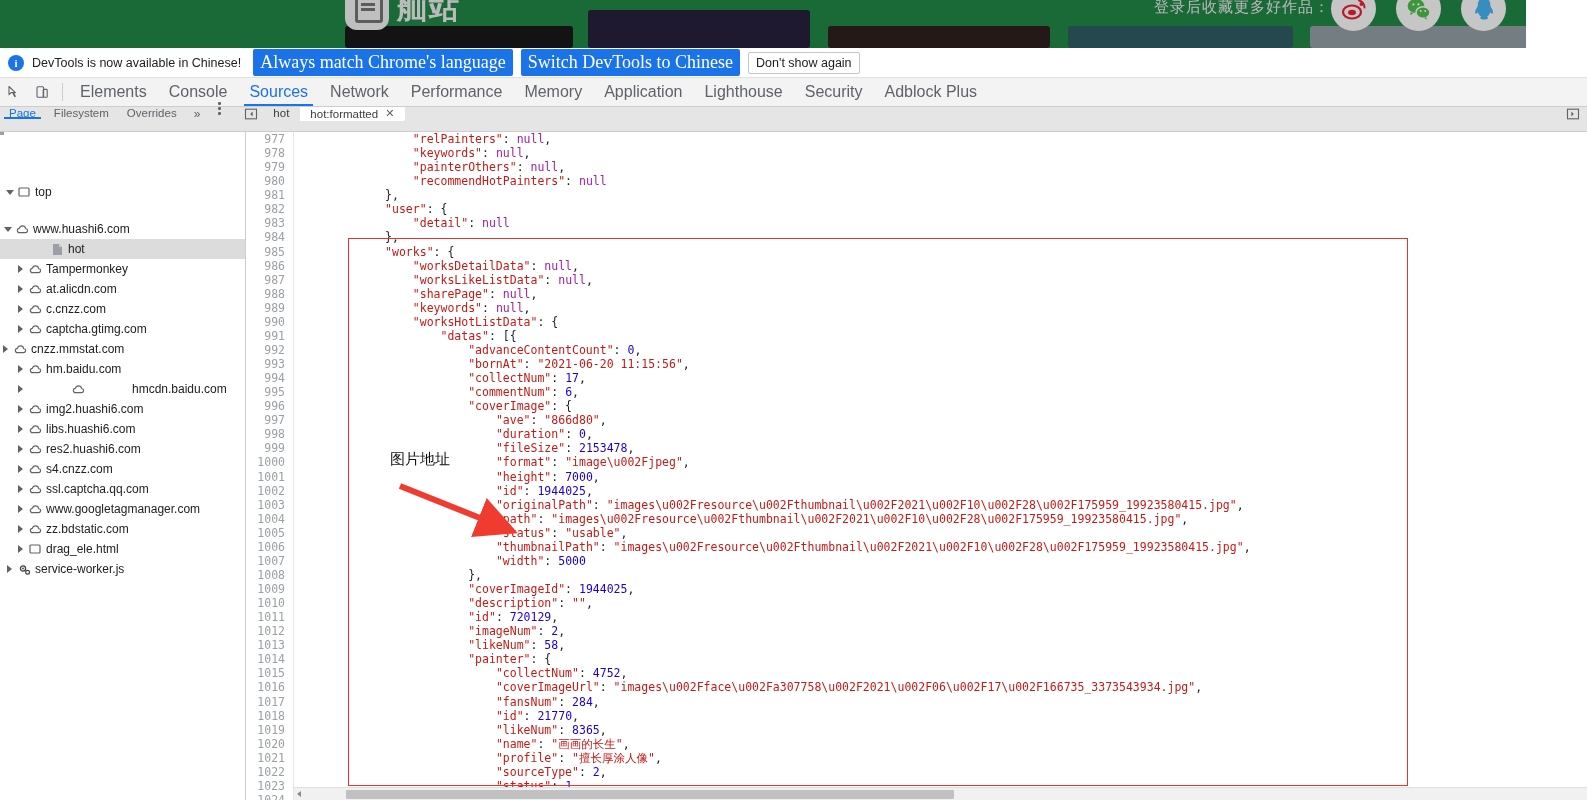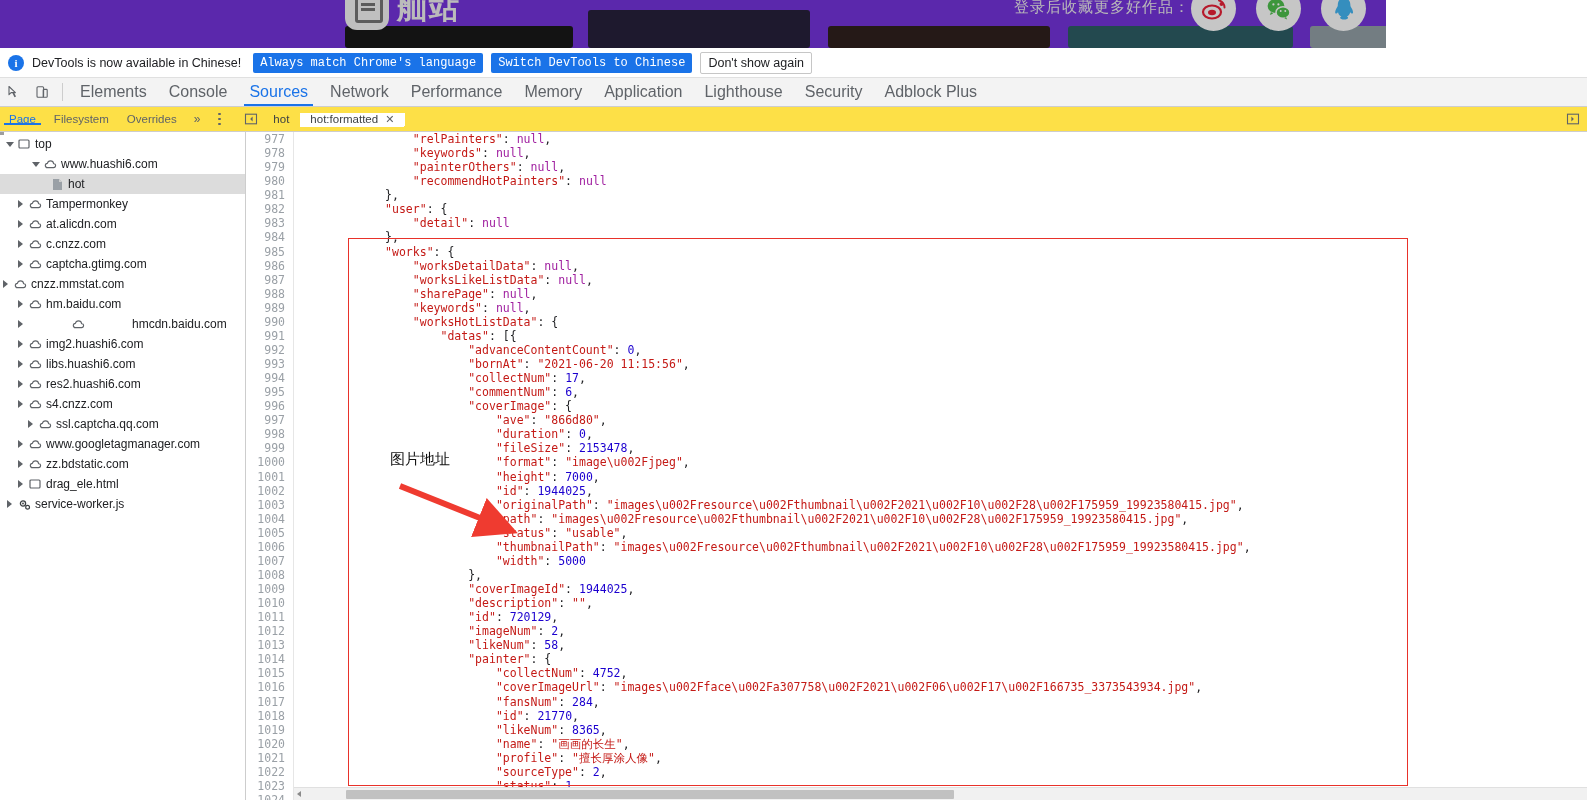--- a/index.html
+++ b/index.html
@@ -6,22 +6,22 @@
   html, body {
     margin: 0; padding: 0;
     width: 1587px; height: 800px;
     overflow: hidden;
     background: #ffffff;
     font-family: "Liberation Sans", sans-serif;
   }
 
   
   #page-strip {
-    position: absolute; left: 0; top: 0; width: 1386px; height: 48px;
-    background: #6d28d9; overflow: hidden;
+    position: absolute; left: 0; top: 0; width: 1526px; height: 48px;
+    background: #15803d; overflow: hidden;
   }
   #page-strip .dimmer { position:absolute; inset:0; background:rgba(40,40,40,0.25); }
   .site-logo {
     position: absolute; left: 345px; top: -14px;
     display: flex; align-items: center; gap: 8px;
   }
   .logo-mark {
     width: 44px; height: 44px; border-radius: 12px;
     background: #f2f2f2; position: relative;
   }
@@ -67,22 +67,22 @@
   }
   .info-icon {
     width:16px;height:16px;border-radius:50%;background:#1a73e8;
     color:#fff;font-size:11px;font-weight:bold;line-height:16px;
     text-align:center; font-family:"Liberation Serif", serif;
     flex: 0 0 16px;
   }
   .infobar .msg { font-size:12.5px; color:#202124; margin-right:4px; }
   .btn-blue {
     background:#1a73e8;color:#fff;border:none;border-radius:2px;
-    font-size:12px; padding:3px 7px; cursor:pointer;
-    font-family:Liberation Mono, monospace;
+    font-size:18px; padding:3px 7px; cursor:pointer;
+    font-family:Liberation Serif, serif;
   }
   .btn-plain {
     background:#fff;color:#202124;border:1px solid #c6c6c6;border-radius:2px;
     font-size:12.5px;padding:3px 7px;cursor:pointer;
     font-family:"Liberation Sans", sans-serif;
   }
 
   
   .tabstrip {
     height:29px;min-height:29px;background:#f3f3f3;
@@ -104,22 +104,22 @@
     content:"";position:absolute;left:6px;right:6px;bottom:0;height:2px;
     background:#1a73e8;
   }
   .tabstrip .spacer { flex:1; }
   .panel-toggle-right {
     width:28px;display:flex;align-items:center;justify-content:center;cursor:pointer;
   }
 
   
   .subbar {
-    height:25px;min-height:25px;background:#fde047;
-    border-bottom:1px solid #cdcdcd;display:flex;align-items:center;
+    height:25px;min-height:25px;background:#e5e5e5;
+    border-bottom:1px solid #cdcdcd;display:flex;align-items:flex-start;
   }
   .subtab {
     padding:0 9px;display:flex;align-items:center;font-size:11.5px;
     color:#5f6368;cursor:pointer;position:relative;white-space:nowrap;
   }
   .subtab.active{color:#1a73e8;}
   .subtab.active::after{
     content:"";position:absolute;left:4px;right:4px;bottom:0;height:2px;background:#1a73e8;
   }
   .chev { padding:0 8px;display:flex;align-items:center;color:#5f6368;font-size:12px;cursor:pointer;}
@@ -335,32 +335,32 @@
           <path d="M5.4 4.6L7.8 7l-2.4 2.4z" fill="#5f6368"></path>
         </svg>
     </div>
   </div>
 
   <div class="dt-body">
 
     <div class="navigator">
       <div class="vscroll-top"></div>
       <div id="tree-root">
-          <div class="tree-row" style="padding-left: 4px;">
+          <div class="tree-row" style="padding-left: 4px; margin-top: 48px;">
             <div class="tw open">
               <i></i>
             </div>
             <div class="t-icon">
               <svg width="12" height="12" viewBox="0 0 12 12">
                 <rect x="1" y="2" width="10" height="8" rx="1" fill="none" stroke="#5f6368" stroke-width="1.2"></rect>
               </svg>
             </div>
             <div class="t-label">top</div>
           </div>
-          <div class="tree-row" style="padding-left: 30px;">
+          <div class="tree-row" style="padding-left: 2px; margin-top: 17px;">
             <div class="tw open">
               <i></i>
             </div>
             <div class="t-icon">
               <svg width="14" height="12" viewBox="0 0 14 12">
                 <path d="M3.4 9.6h7.1c1.3 0 2.1-.9 2.1-2 0-1.1-.9-1.9-2-1.9-.2-1.6-1.5-2.8-3.1-2.8-1.5 0-2.8 1-3.1 2.5-1.2.1-2.1 1-2.1 2.2 0 1.2.9 2 2.1 2z" fill="none" stroke="#5f6368" stroke-width="1.1" stroke-linejoin="round"></path>
               </svg>
             </div>
             <div class="t-label">www.huashi6.com</div>
           </div>
@@ -488,21 +488,21 @@
             <div class="tw">
               <i></i>
             </div>
             <div class="t-icon">
               <svg width="14" height="12" viewBox="0 0 14 12">
                 <path d="M3.4 9.6h7.1c1.3 0 2.1-.9 2.1-2 0-1.1-.9-1.9-2-1.9-.2-1.6-1.5-2.8-3.1-2.8-1.5 0-2.8 1-3.1 2.5-1.2.1-2.1 1-2.1 2.2 0 1.2.9 2 2.1 2z" fill="none" stroke="#5f6368" stroke-width="1.1" stroke-linejoin="round"></path>
               </svg>
             </div>
             <div class="t-label">s4.cnzz.com</div>
           </div>
-          <div class="tree-row" style="padding-left: 25px;">
+          <div class="tree-row" style="padding-left: 15px;">
             <div class="tw">
               <i></i>
             </div>
             <div class="t-icon">
               <svg width="14" height="12" viewBox="0 0 14 12">
                 <path d="M3.4 9.6h7.1c1.3 0 2.1-.9 2.1-2 0-1.1-.9-1.9-2-1.9-.2-1.6-1.5-2.8-3.1-2.8-1.5 0-2.8 1-3.1 2.5-1.2.1-2.1 1-2.1 2.2 0 1.2.9 2 2.1 2z" fill="none" stroke="#5f6368" stroke-width="1.1" stroke-linejoin="round"></path>
               </svg>
             </div>
             <div class="t-label">ssl.captcha.qq.com</div>
           </div>

